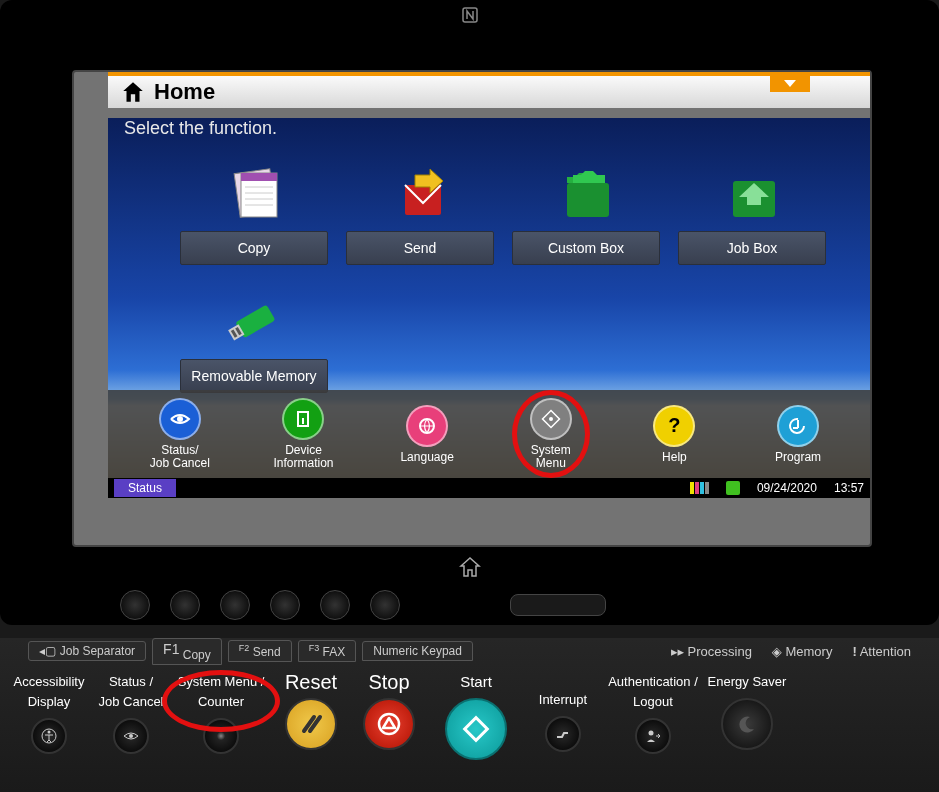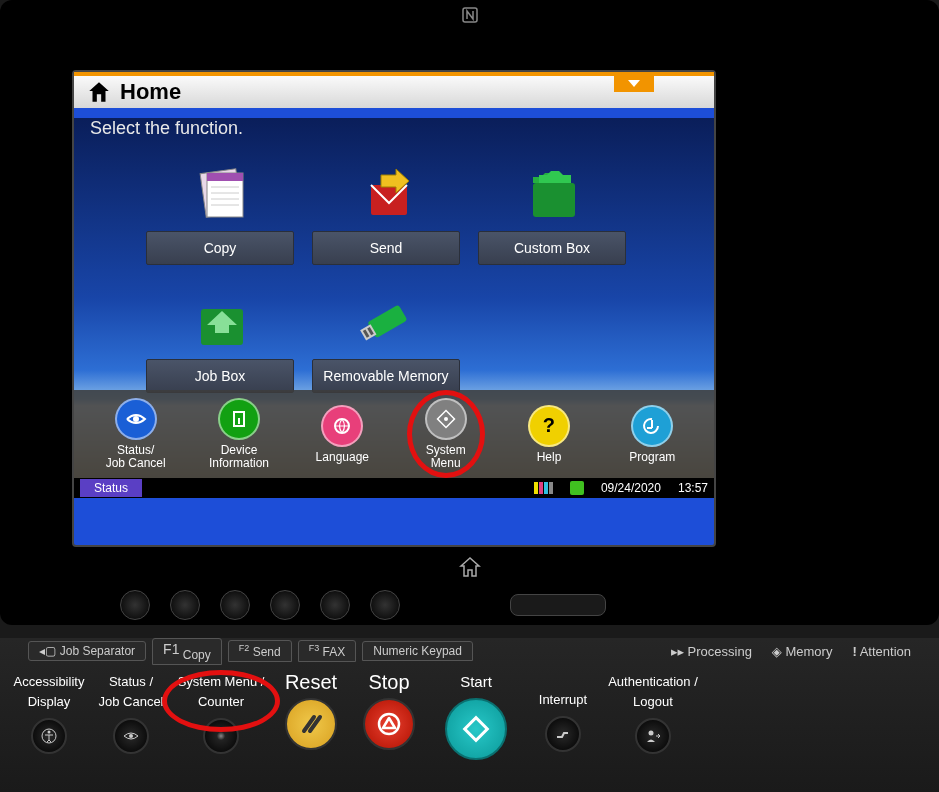--- a/index.html
+++ b/index.html
@@ -25,25 +25,26 @@
   top: 5px;
   left: 50%;
   transform: translateX(-50%);
   color: #888;
   font-size: 18px;
 }
 .screen-frame {
   position: absolute;
   top: 70px;
   left: 72px;
-  width: 644px;
+  width: 800px;
   height: 477px;
-  background: #1d4ed8;
+  background: #737373;
   border: 2px solid #444;
   border-radius: 4px;
+  padding-left: 34px;
 }
 .header-bar {
   height: 36px;
   background: linear-gradient(#fafafa, #d8d8d8);
   border-top: 4px solid #f29400;
   display: flex;
   align-items: center;
   padding: 0 12px;
   position: relative;
 }
@@ -519,14 +520,22 @@
       <span>Authentication /</span>
         <span>Logout</span>
       <div class="hw-circle small">
           <svg width="18" height="18">
             <circle cx="7" cy="6" r="2.5" fill="#ccc"></circle>
             <path d="M3 15 Q7 10 11 15" fill="#ccc"></path>
             <path d="M12 9 L16 9 M14 7 L16 9 L14 11" stroke="#ccc" fill="none"></path>
           </svg>
         </div>
     </div>
+    <div class="hw-btn" style="width:80px">
+      <span>Energy Saver</span>
+      <div class="hw-circle med" style="background:radial-gradient(#3a3a3a,#0a0a0a)">
+          <svg width="26" height="26">
+            <path d="M16 6 A8 8 0 1 0 20 18 A6 6 0 0 1 16 6" fill="#555"></path>
+          </svg>
+        </div>
+    </div>
   </div>
 </div>
 
 </body></html>

